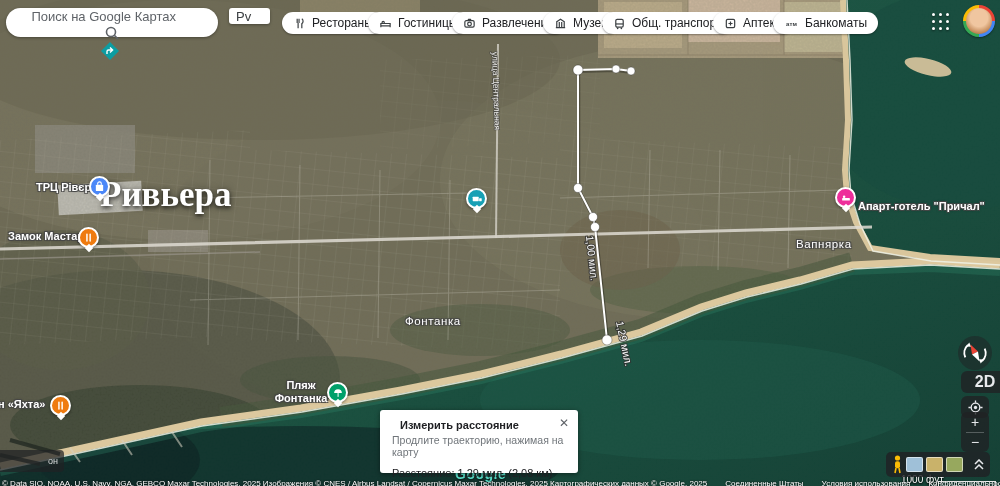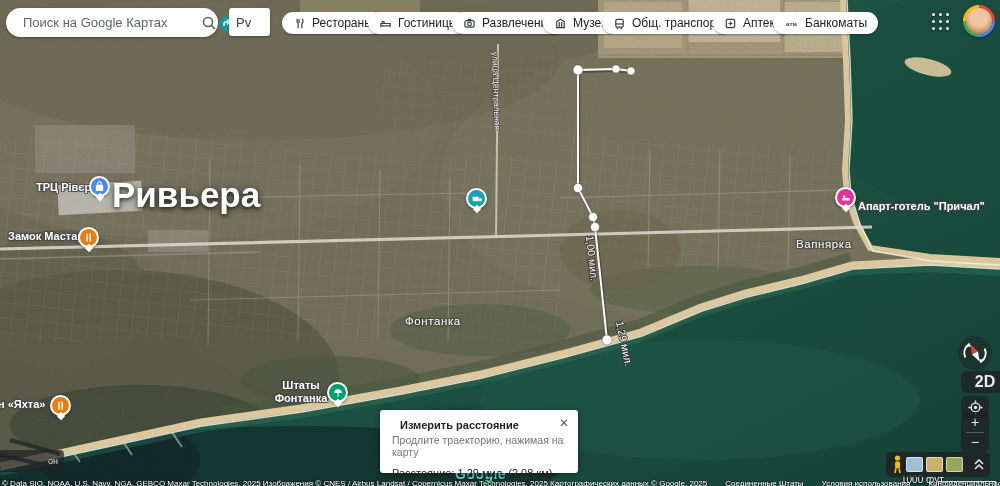--- a/index.html
+++ b/index.html
@@ -1,26 +1,26 @@
 <!DOCTYPE html>
 <html><head>
 <meta charset="utf-8">
 <style>
   html,body{margin:0;padding:0;background:#000;}
   #app{position:relative;width:1000px;height:486px;overflow:hidden;
        font-family:"Liberation Sans","DejaVu Sans",sans-serif;}
   #mapbg{position:absolute;left:0;top:0;z-index:0;}
   
   .searchpill{position:absolute;left:6px;top:8px;width:212px;height:29px;background:#fff;
-    border-radius:15px;box-shadow:0 1px 3px rgba(0,0,0,.35);display:flex;align-items:center;z-index:6;}
+    border-radius:15px;box-shadow:0 1px 3px rgba(0,0,0,.35);display:flex;align-items:center;z-index:6;flex-direction:column;}
   .searchpill input{border:none;outline:none;flex:1;margin-left:15px;font-size:13px;
     font-family:inherit;color:#202124;background:transparent;}
   .searchpill input::placeholder{color:#5f6368;}
   .sp-ic{width:34px;display:flex;justify-content:center;cursor:pointer;}
-  .pvbox{position:absolute;left:229px;top:8px;width:41px;height:28px;background:#fff;border-radius:3px;
+  .pvbox{position:absolute;left:229px;top:8px;width:41px;height:16px;background:#fff;border-radius:3px;
     box-shadow:0 1px 3px rgba(0,0,0,.35);display:flex;align-items:center;z-index:6;cursor:pointer;gap:28px;}
   .pvbox .pv{font-size:13px;color:#3c4043;margin-left:7px;}
   .pvbox .div{width:1px;height:18px;background:#e3e3e3;margin-left:6px;}
   .pvbox .caret{width:0;height:0;border-left:4px solid transparent;border-right:4px solid transparent;
     border-top:5px solid #5f6368;margin-left:4px;}
   .chip{position:absolute;top:12px;height:22px;background:#fff;border-radius:12px;
     box-shadow:0 1px 2px rgba(0,0,0,.35);display:flex;align-items:center;padding:0 11px;gap:6px;
     font-size:12px;color:#202124;white-space:nowrap;z-index:6;cursor:pointer;}
   .gridicon{position:absolute;left:932px;top:13px;width:19px;height:19px;z-index:6;cursor:pointer;
     filter:drop-shadow(0 1px 1px rgba(0,0,0,.5));}
@@ -183,21 +183,21 @@
         <circle cx="578" cy="188" r="4.5"></circle>
           <circle cx="593" cy="217" r="4.5"></circle>
           <circle cx="595" cy="227" r="4.5"></circle>
         <circle cx="607" cy="340" r="5"></circle>
       </g>
       <text transform="translate(586,236) rotate(84)" font-size="10.5" fill="#ffffff" style="paint-order:stroke" stroke="rgba(50,50,50,.85)" stroke-width="2">1,00 мил.</text>
       <text transform="translate(616,322) rotate(78)" font-size="10.5" fill="#ffffff" style="paint-order:stroke" stroke="rgba(50,50,50,.85)" stroke-width="2">1,29 мил.</text>
     </g>
   </svg>
 
-  <div class="big" style="left:112px;top:175px;font-size:35px;">Ривьера</div>
+  <div class="big" style="left:100px;top:175px;font-size:35px;font-family:Liberation Serif, serif;">Ривьера</div>
 
   <div class="lbl" style="left:36px;top:181px;">ТРЦ Рівєра</div>
   <div class="pin" style="left:89px;top:176px;background:#4b87f8;">
     <svg width="11" height="11" viewBox="0 0 12 12">
       <rect x="2" y="4" width="8" height="7" rx="1" fill="#fff"></rect>
       <path d="M4 4 V3 a2 2 0 0 1 4 0 V4" stroke="#fff" stroke-width="1.2" fill="none"></path>
     </svg>
   </div>
 
   <div class="pin" style="left:466px;top:188px;background:#17a0b5;">
@@ -220,21 +220,21 @@
     <svg width="12" height="12" viewBox="0 0 14 14">
       <rect x="2.5" y="7" width="9" height="3" rx=".8" fill="#fff"></rect>
       <circle cx="4.8" cy="5.5" r="1.5" fill="#fff"></circle>
     </svg>
   </div>
 
   <div class="lbl locality" style="left:796px;top:238px;">Вапнярка</div>
   <div class="lbl locality" style="left:405px;top:315px;">Фонтанка</div>
 
   <div class="lbl" style="left:268px;top:379px;width:66px;text-align:center;line-height:13px;">
-    <div>Штаты</div>
+    <div>Пляж</div>
     <div>Фонтанка</div>
   </div>
   <div class="pin" style="left:327px;top:382px;background:#00a06a;">
     <svg width="12" height="12" viewBox="0 0 14 14">
       <path d="M2.5 7 a4.5 4.5 0 0 1 9 0 z" fill="#fff"></path>
       <rect x="6.5" y="7" width="1.2" height="4.5" fill="#fff"></rect>
     </svg>
   </div>
 
   <div class="lbl" style="left:-46px;top:398px;">Ресторан «Яхта»</div>

